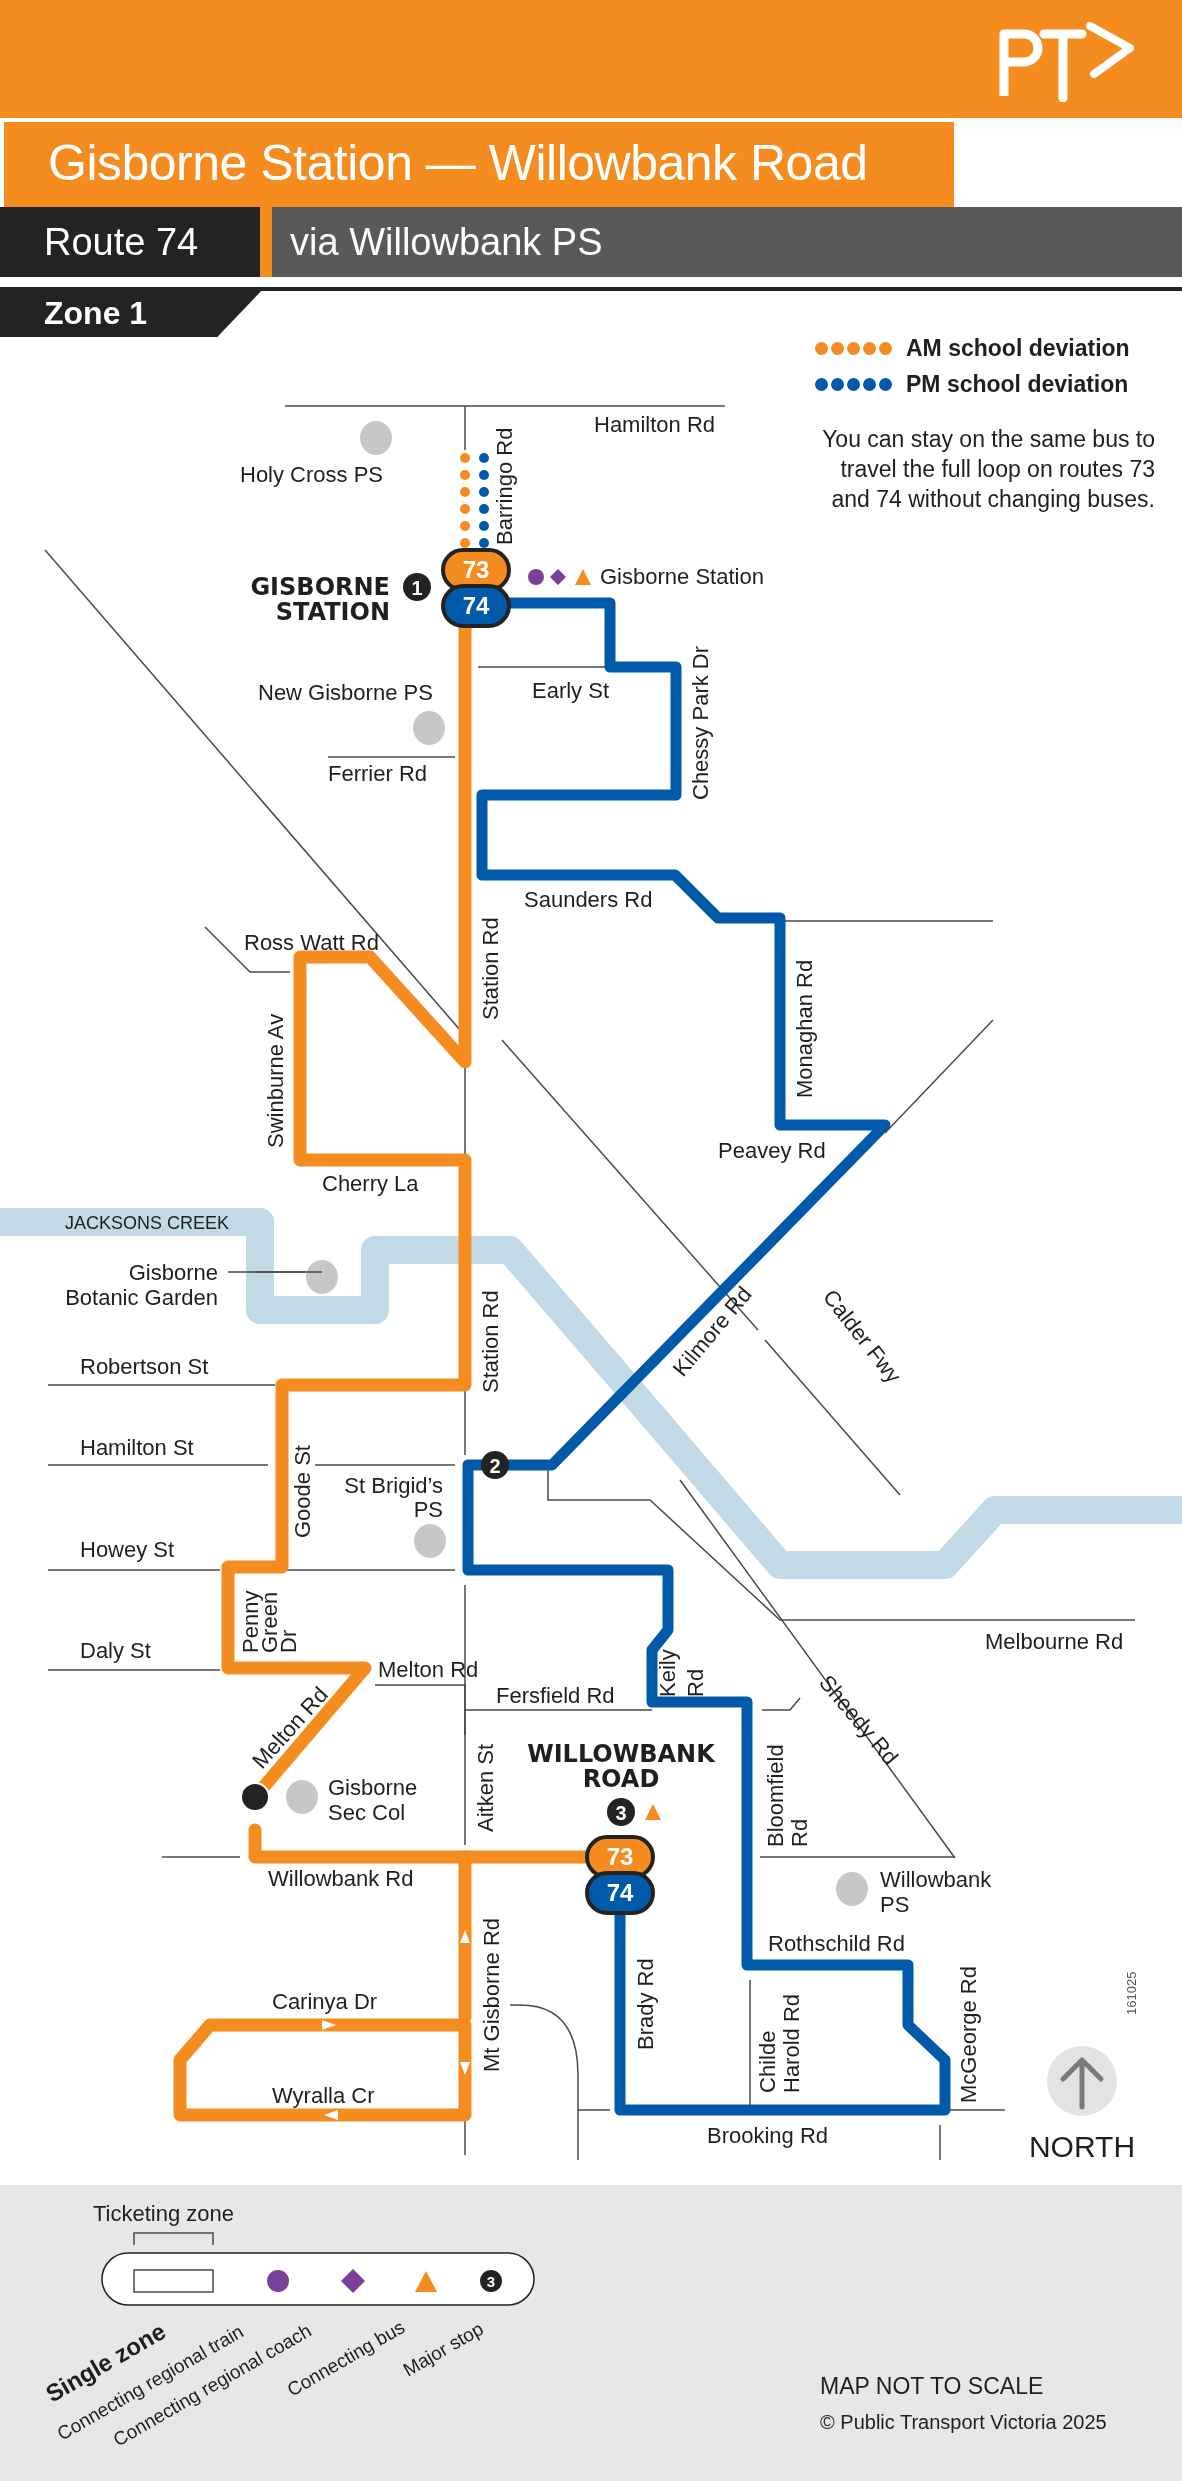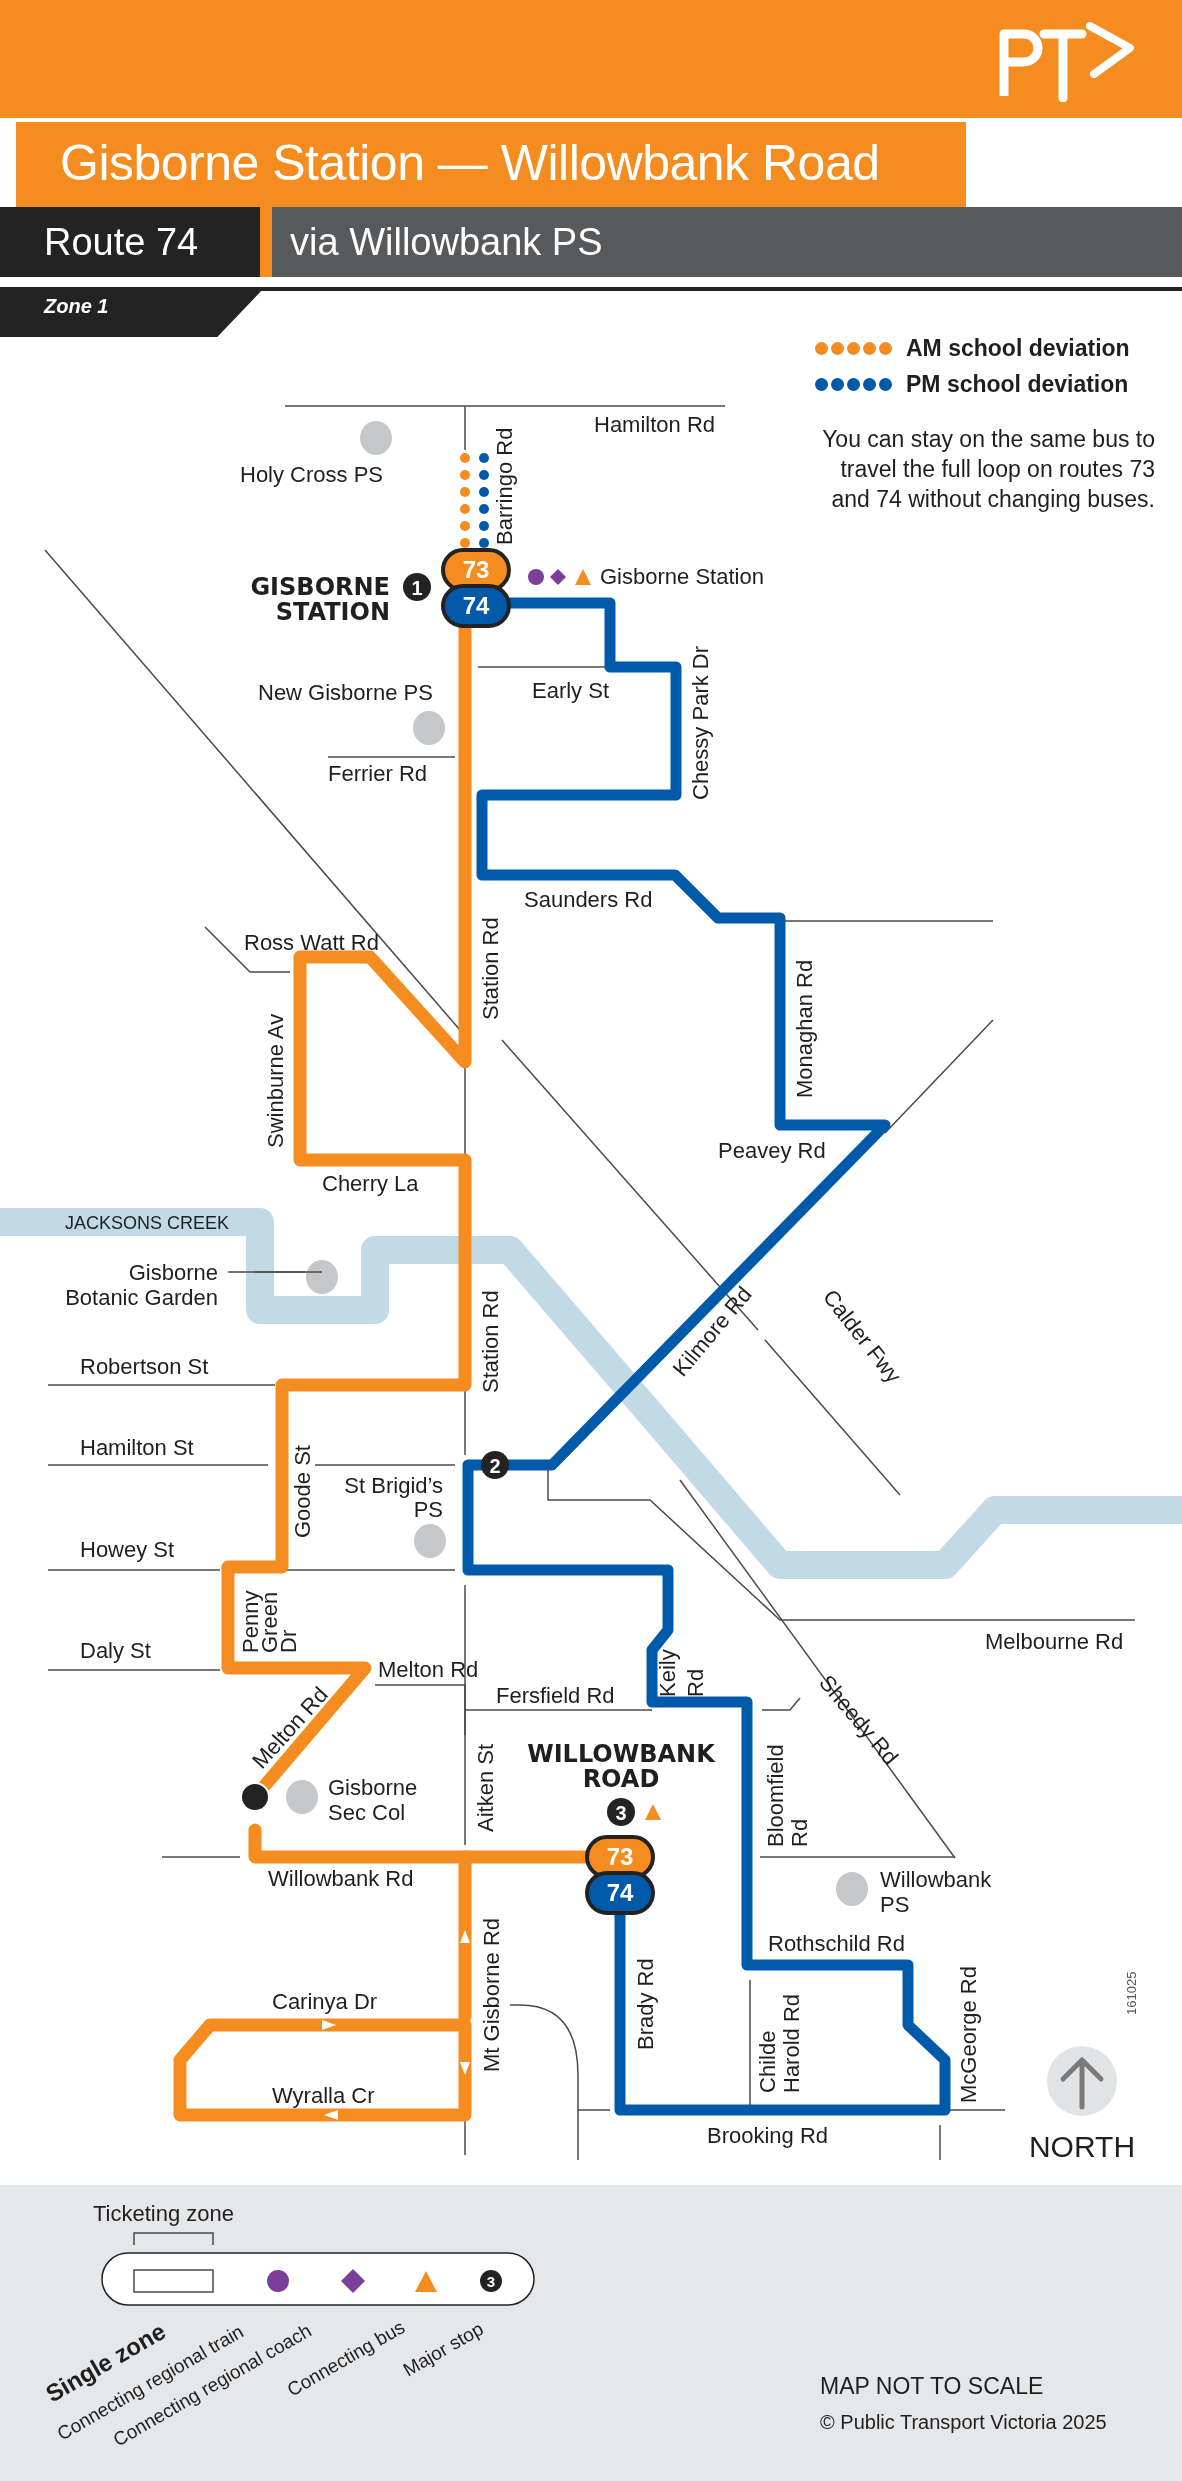--- a/index.html
+++ b/index.html
@@ -1,31 +1,31 @@
 <!DOCTYPE html>
 <html><head>
 <meta charset="utf-8">
 <style>
   * { box-sizing: border-box; margin: 0; padding: 0; }
   html, body { width: 1182px; height: 2481px; background: #ffffff; overflow: hidden; }
   body { font-family: "Liberation Sans", sans-serif; color: #1f1f1f; position: relative; }
 
   .hdr-top { position: absolute; left: 0; top: 0; width: 1182px; height: 118px; background: #f48c20; }
   .hdr-rule { position: absolute; left: 0; top: 118px; width: 1182px; height: 4px; background: #ffffff; }
-  .hdr-title { position: absolute; left: 16px; top: 122px; width: 950px; height: 85px; background: #f48c20; }
+  .hdr-title { position: absolute; left: 4px; top: 122px; width: 950px; height: 85px; background: #f48c20; }
   .hdr-title span { position: absolute; left: 44px; top: 12px; font-size: 50px; color: #fff; letter-spacing: -0.5px; }
   .pt-logo { position: absolute; right: 44px; top: 22px; width: 140px; height: 80px; }
   .route-box { position: absolute; left: 0; top: 207px; width: 260px; height: 70px; background: #232323; }
   .route-box span { position: absolute; left: 44px; top: 14px; font-size: 38px; color: #fff; }
   .route-gap { position: absolute; left: 260px; top: 207px; width: 12px; height: 70px; background: #f48c20; }
   .via-box { position: absolute; left: 272px; top: 207px; width: 964px; height: 70px; background: #58595b; }
   .via-box span { position: absolute; left: 18px; top: 14px; font-size: 38px; color: #fff; }
   .zone-rule { position: absolute; left: 0; top: 287px; width: 1182px; height: 4px; background: #232323; }
   .zone-tab { position: absolute; left: 0; top: 287px; width: 265px; height: 50px; background: #232323; clip-path: polygon(0 0, 100% 0, 82% 100%, 0 100%); }
-  .zone-tab span { position: absolute; left: 44px; top: 8px; font-size: 20px; font-weight: bold; color: #fff; font-style: italic; }
+  .zone-tab span { position: absolute; left: 44px; top: 8px; font-size: 32px; font-weight: bold; color: #fff; }
 
   .map { position: absolute; left: 0; top: 337px; width: 1182px; height: 1848px; }
   .map svg { position: absolute; left: 0; top: 0; }
   .lbl { font-family: "Liberation Sans", sans-serif; font-size: 22px; fill: #1f1f1f; }
   .lbl-b { font-family: "Liberation Sans", sans-serif; font-size: 22px; fill: #1f1f1f; font-weight: bold; }
   .stop-title { font-family: "DejaVu Sans", sans-serif; font-size: 24px; font-weight: bold; fill: #1f1f1f; }
 
   .legend-right { position: absolute; left: 815px; top: 330px; }
   .dev-row { display: flex; align-items: center; height: 36px; }
   .dots { display: flex; gap: 3px; margin-right: 14px; }

